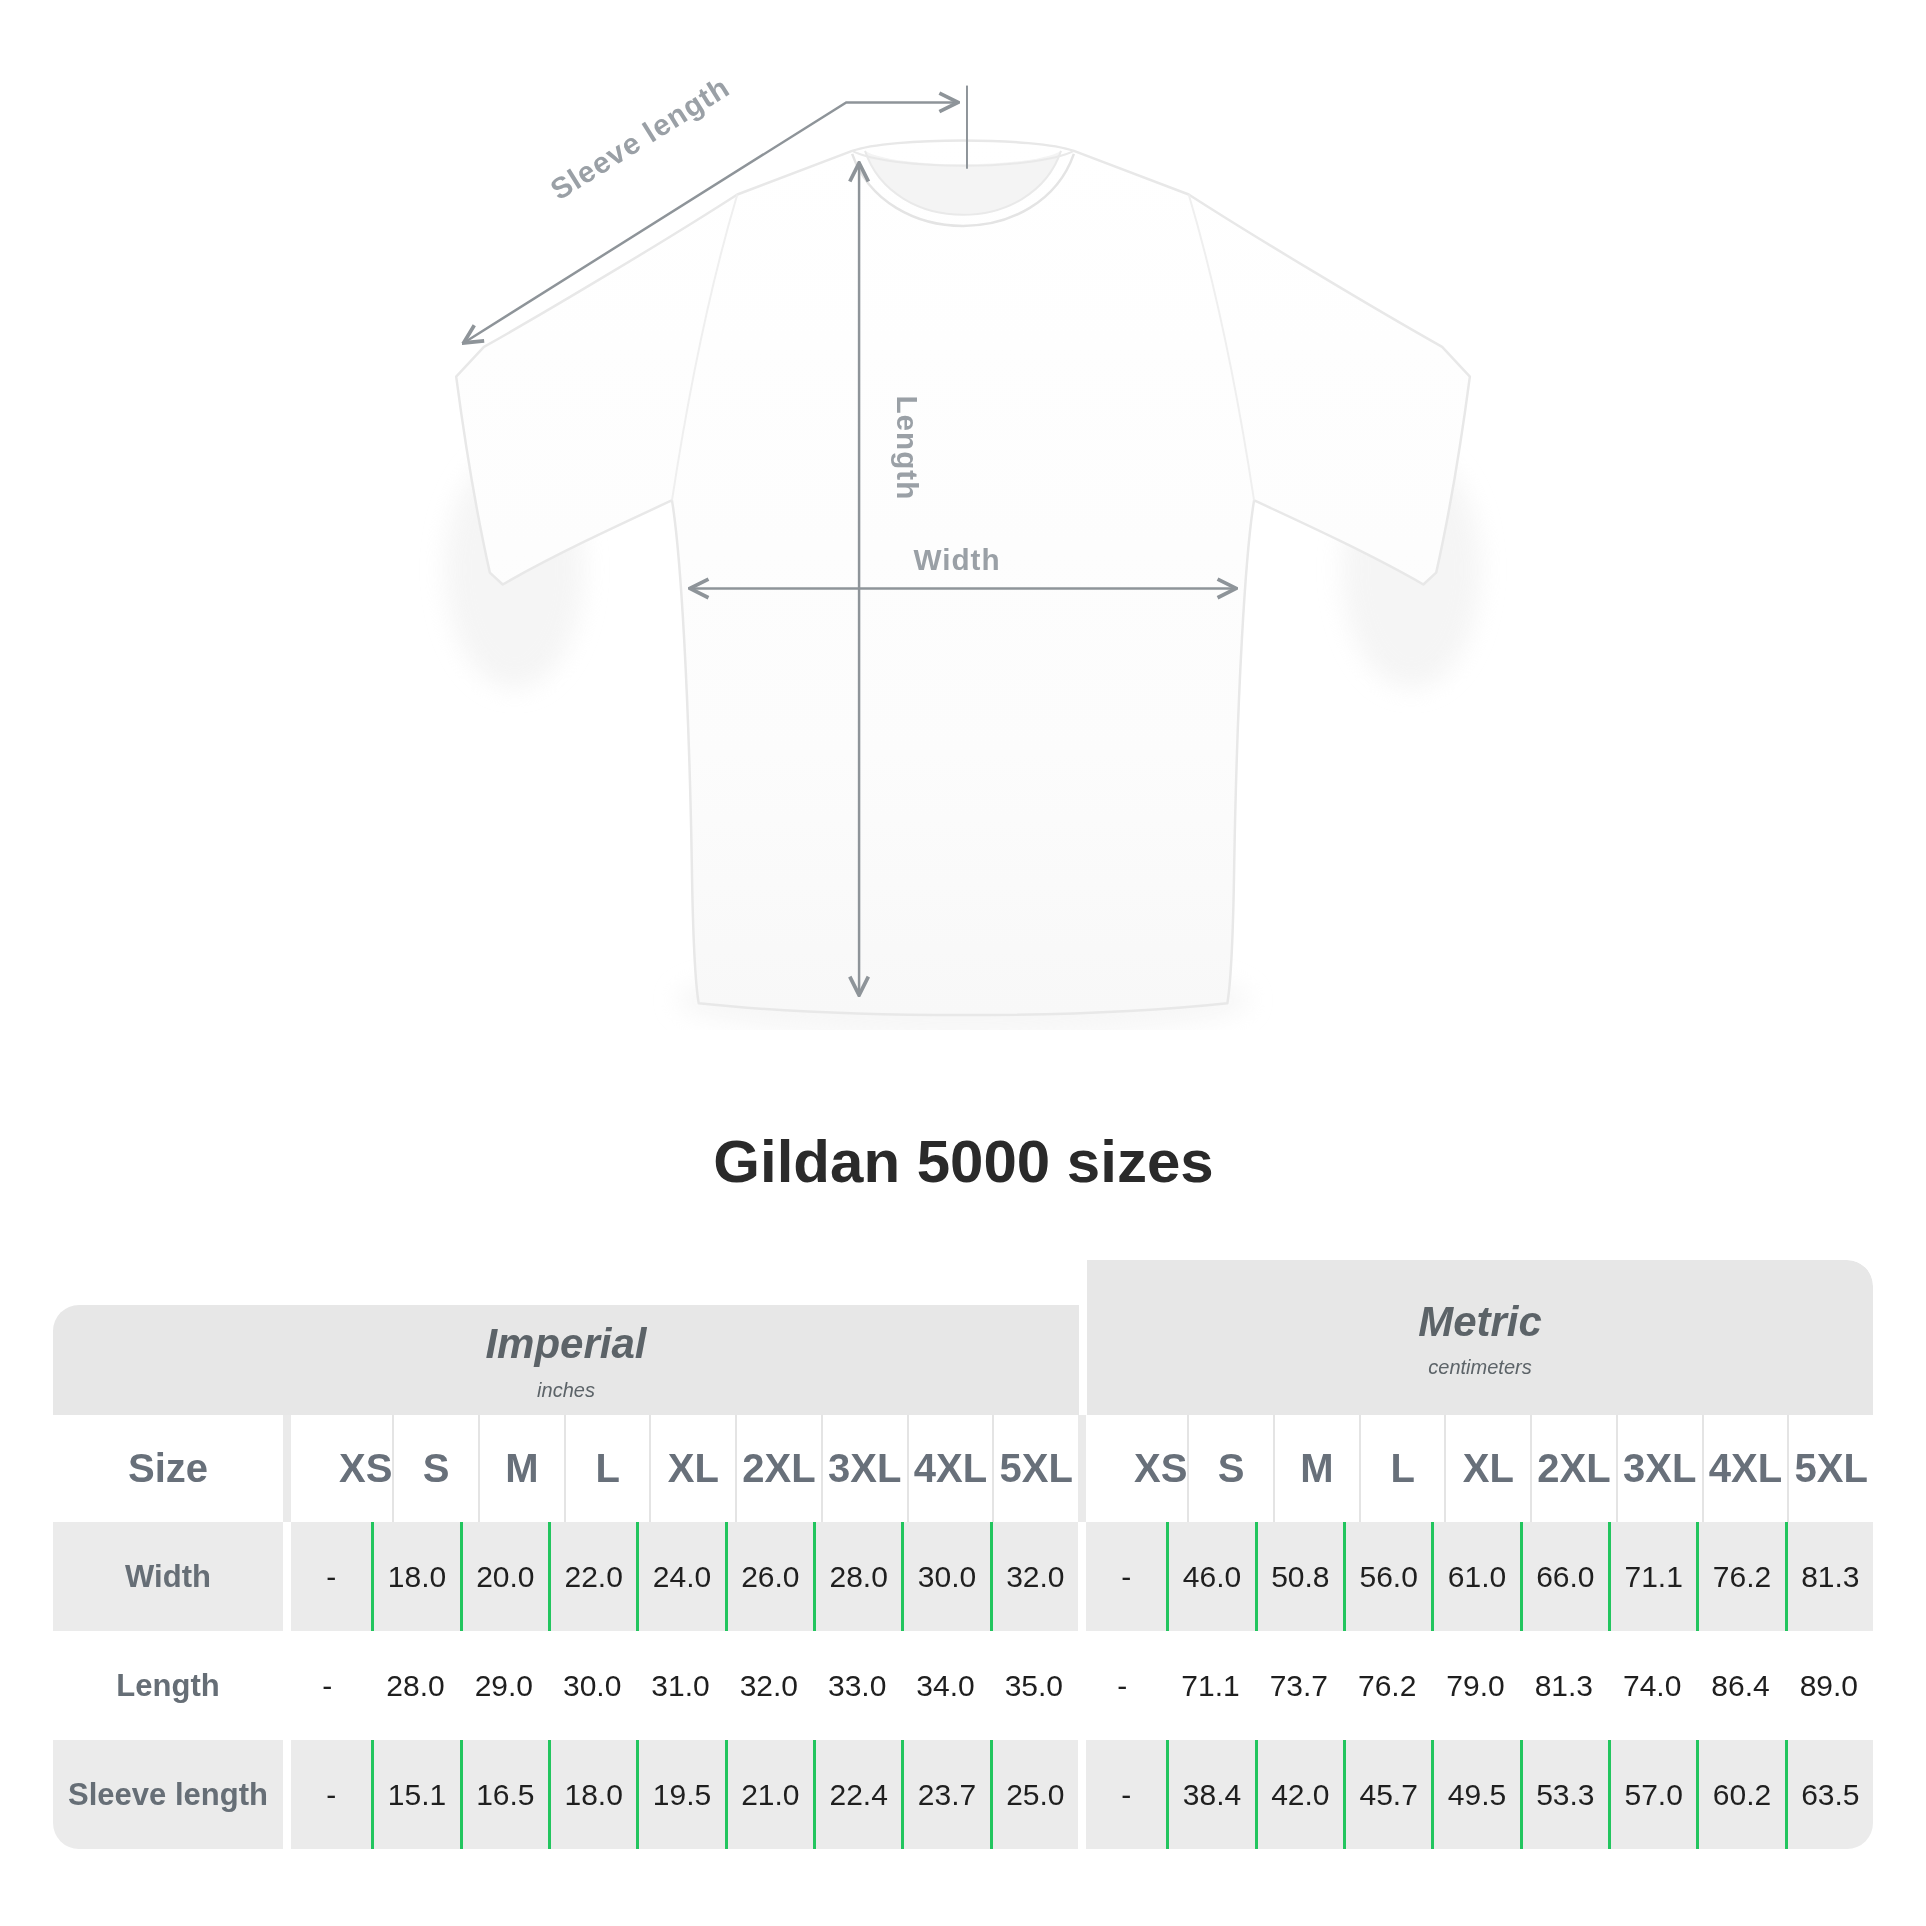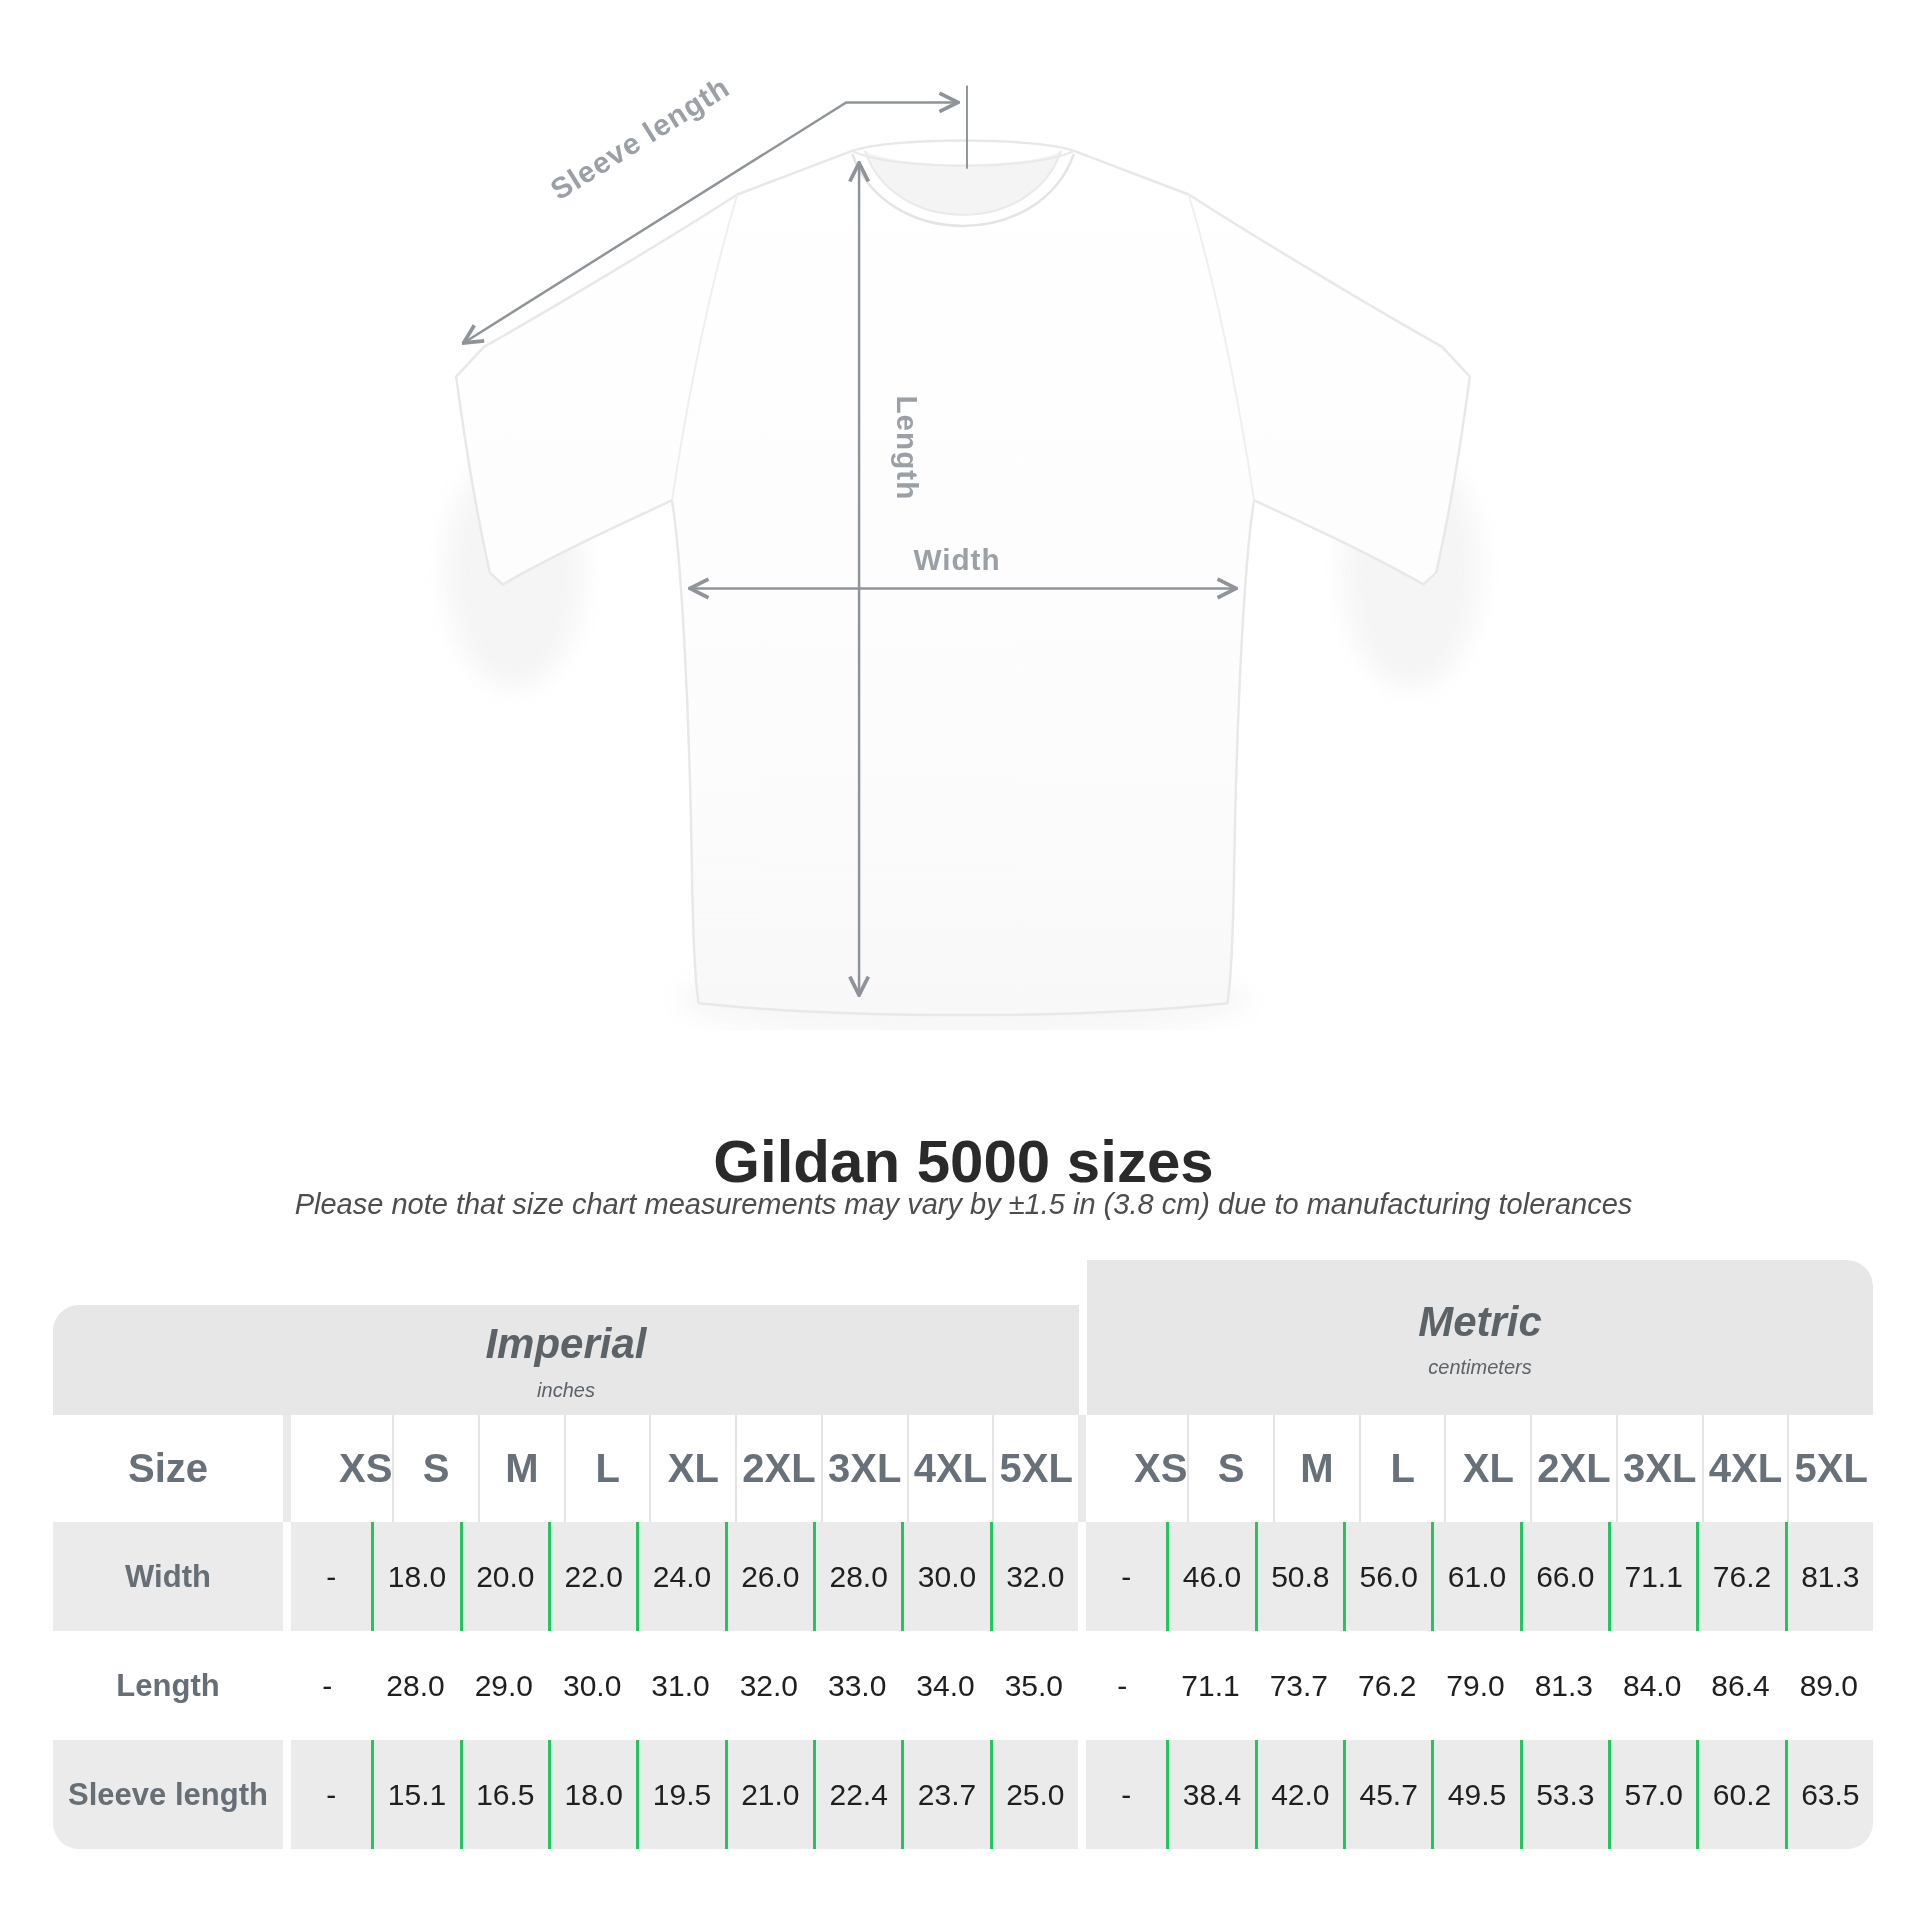--- a/index.html
+++ b/index.html
@@ -109,21 +109,20 @@
       <line x1="868" y1="166" x2="868" y2="1003" marker-start="url(#arr)" marker-end="url(#arr)"></line>
       <line x1="699" y1="594" x2="1247" y2="594" marker-start="url(#arr)" marker-end="url(#arr)"></line>
     </g>
 
     <text class="measure-label" fill="#9aa0a6" transform="translate(652,148) rotate(-32)" text-anchor="middle">Sleeve length</text>
     <text class="measure-label" fill="#9aa0a6" transform="translate(906,452) rotate(90)" text-anchor="middle">Length</text>
     <text class="measure-label" fill="#9aa0a6" x="967" y="575" text-anchor="middle">Width</text>
   </svg>
 
   <div class="page-title">Gildan 5000 sizes</div>
-  <div class="page-note">Please note that size chart measurements may vary by ±1.5 in (3.8 cm) due to manufacturing tolerances</div>
 
   <div class="size-table">
 
     <div class="unit-row">
       <div class="unit-cell imperial">
         <div class="unit-name">Imperial</div>
         <div class="unit-sub">inches</div>
       </div>
       <div class="unit-cell metric">
         <div class="unit-name">Metric</div>
@@ -185,21 +184,21 @@
       <div class="c val">32.0</div>
       <div class="c val">33.0</div>
       <div class="c val">34.0</div>
       <div class="c val">35.0</div>
       <div class="c val maj">-</div>
       <div class="c val">71.1</div>
       <div class="c val">73.7</div>
       <div class="c val">76.2</div>
       <div class="c val">79.0</div>
       <div class="c val">81.3</div>
-      <div class="c val">84.0</div>
+      <div class="c val">74.0</div>
       <div class="c val">86.4</div>
       <div class="c val">89.0</div>
     </div>
 
     <div class="trow gray">
       <div class="c lab first">Sleeve length</div>
       <div class="c val maj">-</div>
       <div class="c val">15.1</div>
       <div class="c val">16.5</div>
       <div class="c val">18.0</div>

